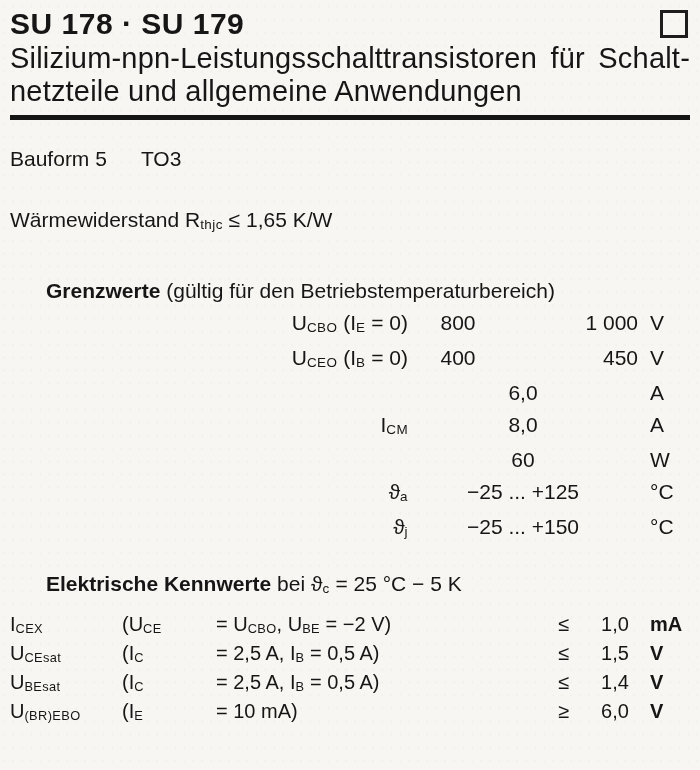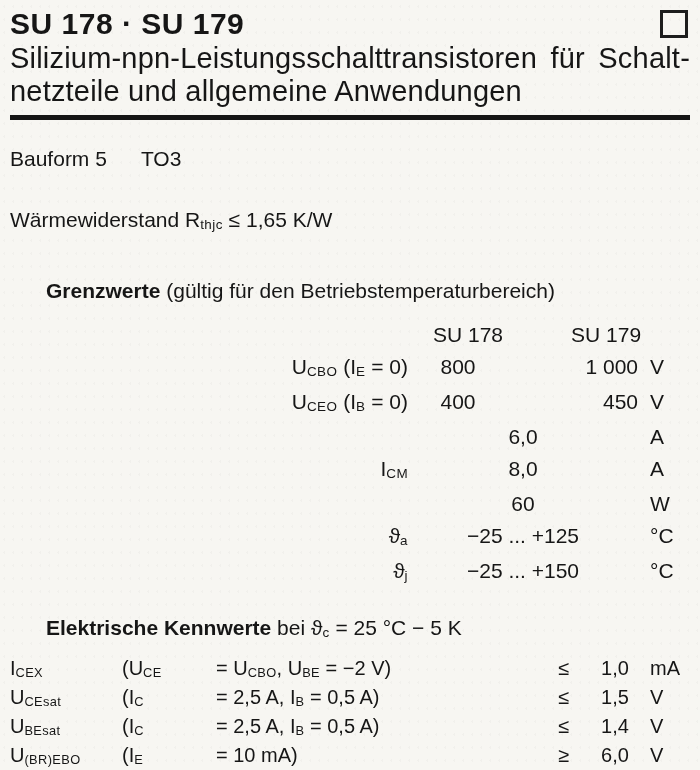--- a/index.html
+++ b/index.html
@@ -47,21 +47,21 @@
   .gw-unit{padding-left:12px;text-align:left;}
 
   
   .kw-table{margin-top:11px;}
   .kw-row{display:grid;grid-template-columns:112px 1fr 34px 46px 52px;font-size:20px;line-height:26px;}
   .kw-sym{white-space:nowrap;}
   .kw-cond{white-space:nowrap;}
   .cond-sym{display:inline-block;width:94px;}
   .kw-rel{text-align:left;}
   .kw-val{text-align:center;}
-  .kw-unit{padding-left:12px;text-align:left;}
+  .kw-unit{padding-left:12px;text-align:left;font-weight:bold;}
 </style>
 </head>
 <body>
 
 <div class="page">
 
   <div class="title-row">
     <div class="doc-title">SU 178 · SU 179</div>
     <div class="corner-square"></div>
   </div>
@@ -74,24 +74,20 @@
   <div class="thick-rule"></div>
 
   <div class="bauform-line">
     <span>Bauform 5</span><span class="package">TO3</span>
   </div>
 
   <div class="thermal-line"><span>Wärmewiderstand R</span><span class="seg-sub">thjc</span><span> ≤ 1,65 K/W</span></div>
 
   <div class="section-heading gw-heading"><span class="seg-b">Grenzwerte</span><span> (gültig für den Betriebstemperaturbereich)</span></div>
 
-  <div class="gw-colheads">
-    <span class="ch1">SU 178</span>
-    <span class="ch2">SU 179</span>
-  </div>
 
   <div class="gw-table">
     <div class="gw-row">
       <div class="gw-label"><span>U</span><span class="seg-sub">CBO</span><span> (I</span><span class="seg-sub">E</span><span> = 0)</span></div>
       <div class="gw-v1">800</div>
       <div class="gw-v2">1 000</div>
       <div class="gw-unit">V</div>
     </div>
     <div class="gw-row">
       <div class="gw-label"><span>U</span><span class="seg-sub">CEO</span><span> (I</span><span class="seg-sub">B</span><span> = 0)</span></div>

